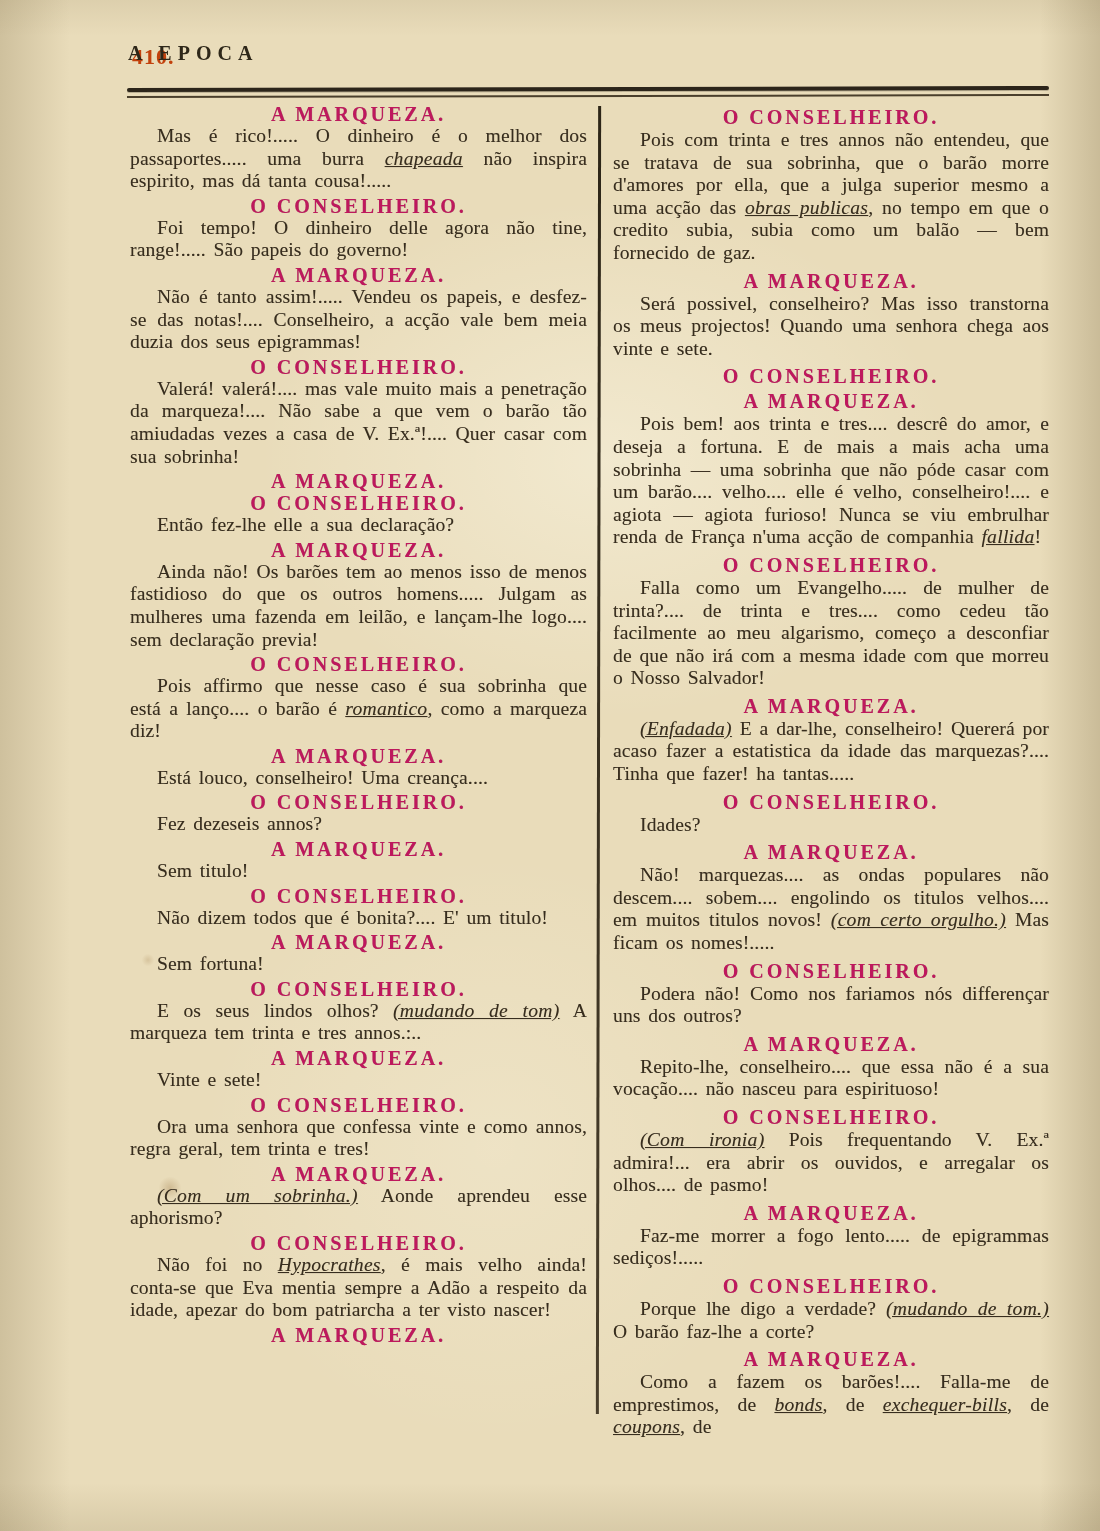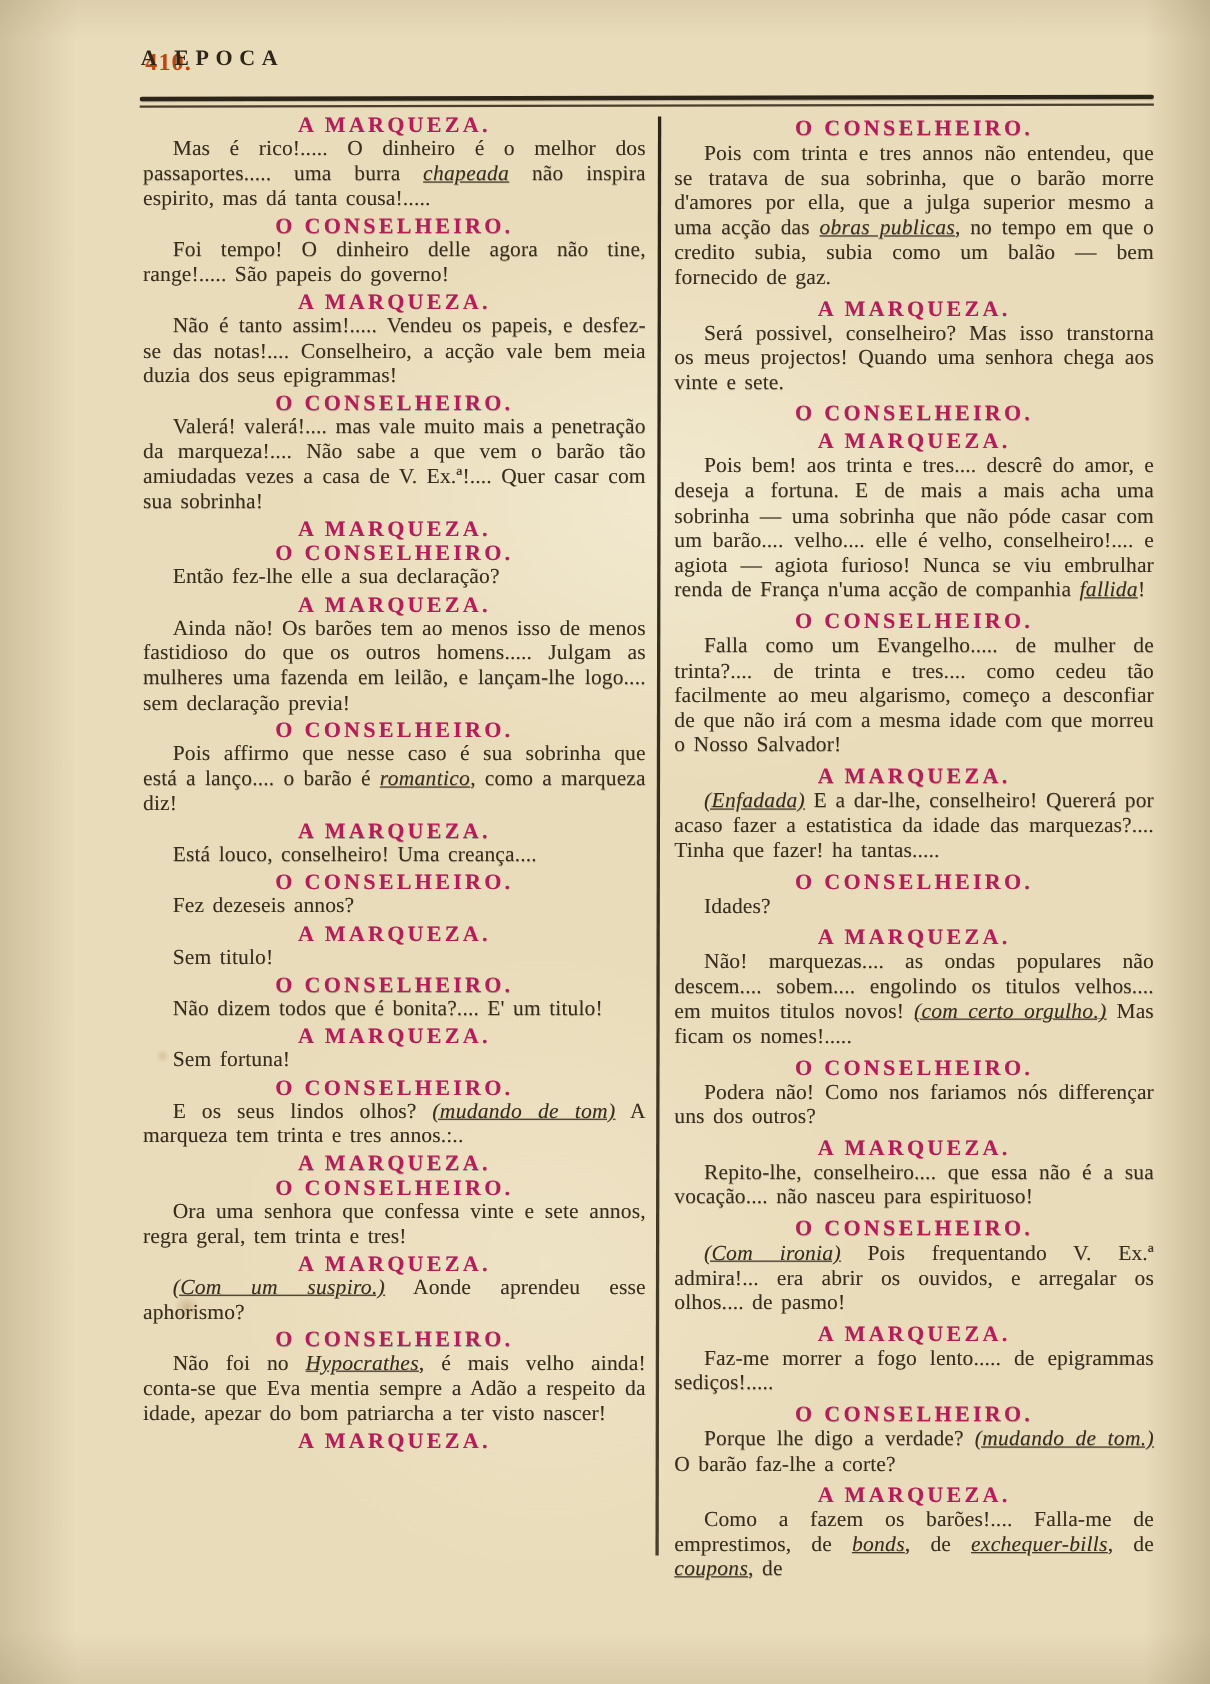--- a/index.html
+++ b/index.html
@@ -91,24 +91,25 @@
     <p class="speech"><span>Fez dezeseis annos?</span></p>
     <div class="speaker">A MARQUEZA.</div>
     <p class="speech"><span>Sem titulo!</span></p>
     <div class="speaker">O CONSELHEIRO.</div>
     <p class="speech"><span>Não dizem todos que é bonita?.... E' um titulo!</span></p>
     <div class="speaker">A MARQUEZA.</div>
     <p class="speech"><span>Sem fortuna!</span></p>
     <div class="speaker">O CONSELHEIRO.</div>
     <p class="speech"><span>E os seus lindos olhos? </span><i>(mudando de tom)</i><span> A marqueza tem trinta e tres annos.:..</span></p>
     <div class="speaker">A MARQUEZA.</div>
+    <p class="speech"><span>Vinte e sete!</span></p>
     <div class="speaker">O CONSELHEIRO.</div>
-    <p class="speech"><span>Ora uma senhora que confessa vinte e sete annos, regra geral, tem trinta e tres!</span></p>
+    <p class="speech"><span>Ora uma senhora que confessa vinte e como annos, regra geral, tem trinta e tres!</span></p>
     <div class="speaker">A MARQUEZA.</div>
-    <p class="speech"><i>(Com um suspiro.)</i><span> Aonde aprendeu esse aphorismo?</span></p>
+    <p class="speech"><i>(Com um sobrinha.)</i><span> Aonde aprendeu esse aphorismo?</span></p>
     <div class="speaker">O CONSELHEIRO.</div>
     <p class="speech"><span>Não foi no </span><i>Hypocrathes</i><span>, é mais velho ainda! conta-se que Eva mentia sempre a Adão a respeito da idade, apezar do bom patriarcha a ter visto nascer!</span></p>
     <div class="speaker">A MARQUEZA.</div>
   </div>
 <div id="col-right" class="column">
     <div class="speaker">O CONSELHEIRO.</div>
     <p class="speech"><span>Pois com trinta e tres annos não entendeu, que se tratava de sua sobrinha, que o barão morre d'amores por ella, que a julga superior mesmo a uma acção das </span><i>obras publicas</i><span>, no tempo em que o credito subia, subia como um balão — bem fornecido de gaz.</span></p>
     <div class="speaker">A MARQUEZA.</div>
     <p class="speech"><span>Será possivel, conselheiro? Mas isso transtorna os meus projectos! Quando uma senhora chega aos vinte e sete.</span></p>
     <div class="speaker">O CONSELHEIRO.</div>

